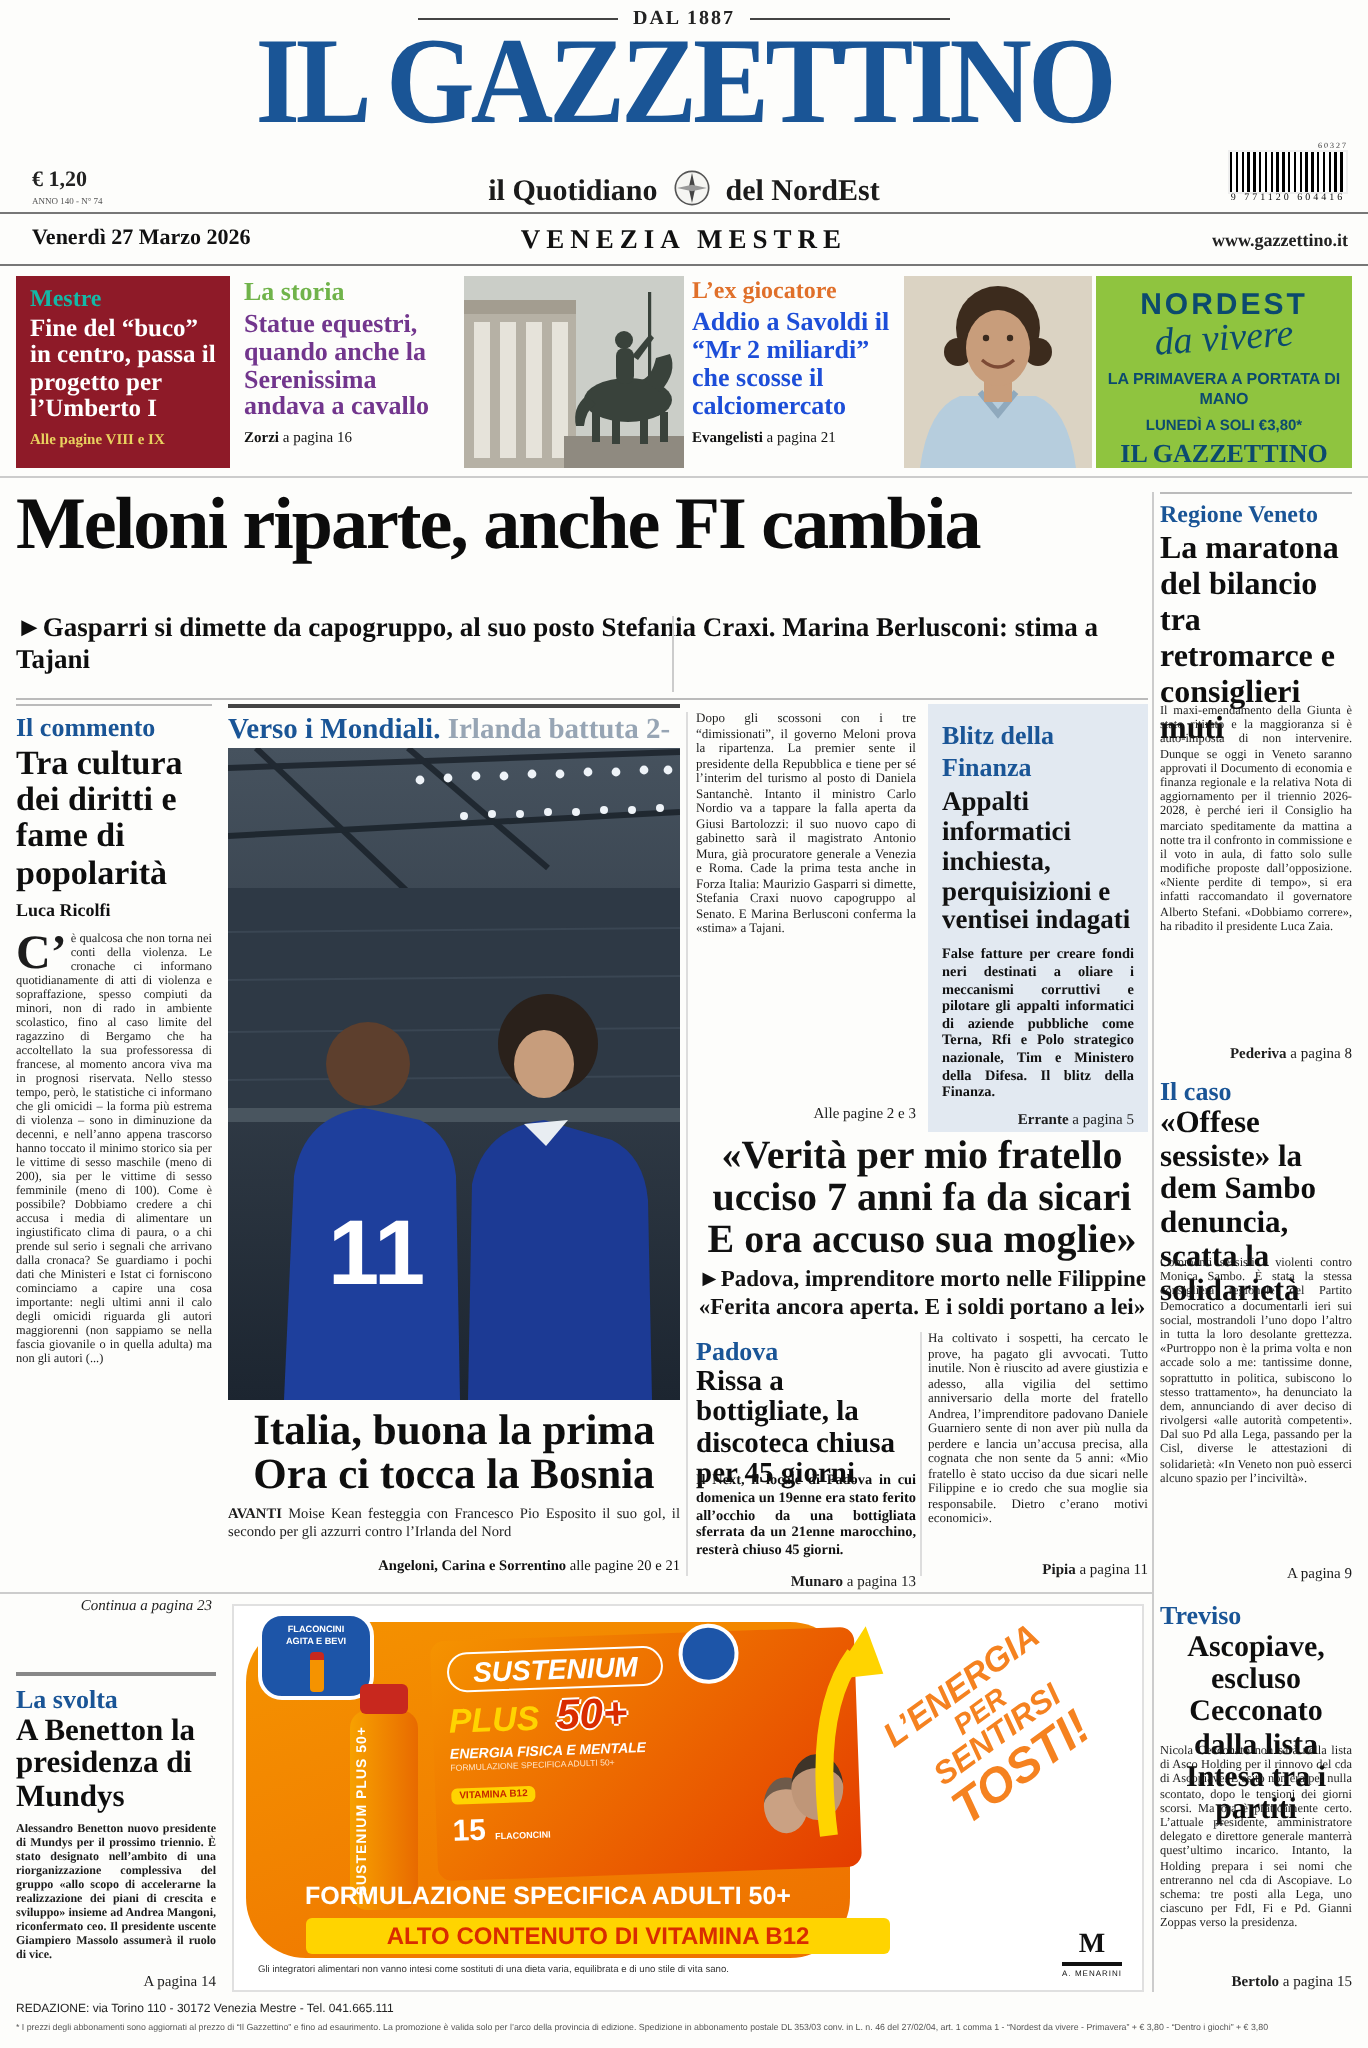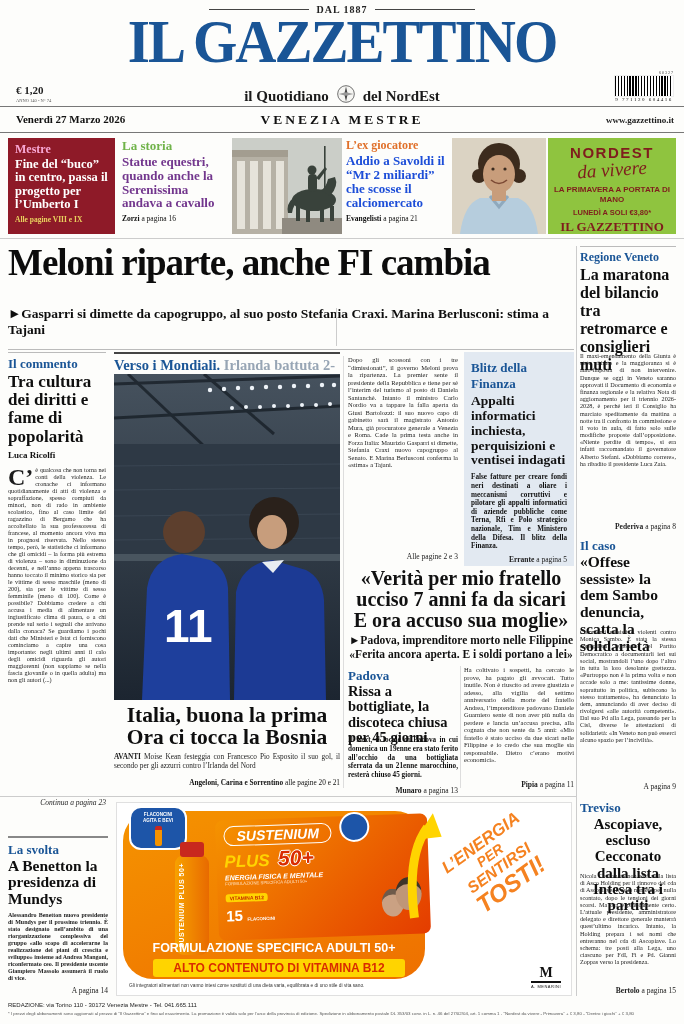--- a/index.html
+++ b/index.html
@@ -23,34 +23,34 @@
   .barcode .bars{height:20px;background:repeating-linear-gradient(90deg,#000 0,#000 1.2px,#fff 1.2px,#fff 2.9px);border:1px solid #eee;}
   .barcode .num{font-size:5px;letter-spacing:1.5px;color:#111;}
   .daterow{top:109px;left:0;width:684px;height:22px;}
   .date{position:absolute;left:16px;top:4px;font-size:11px;font-weight:bold;}
   .edition{position:absolute;left:0;width:100%;text-align:center;top:3px;font-size:13.5px;font-weight:bold;letter-spacing:3px;}
   .website{position:absolute;right:10px;top:6px;font-size:9px;font-weight:bold;color:#222;}
 
   
   .teaser{top:138px;height:96px;box-sizing:border-box;}
   .t-red{left:8px;width:107px;background:#8e1a28;color:#fff;padding:4px 7px;}
-  .t-red .k{color:#f9a8d4;font-size:12px;font-weight:bold;}
+  .t-red .k{color:#14b8a6;font-size:12px;font-weight:bold;}
   .t-red .h{font-size:12.5px;font-weight:bold;line-height:1.07;margin-top:1px;}
   .t-red .p{color:#e9d25f;font-size:7.5px;font-weight:bold;margin-top:3px;}
   .t-storia{left:122px;width:108px;}
   .t-storia .k{color:#70b34a;font-size:13px;font-weight:bold;}
   .t-storia .h{color:#72368d;font-size:13px;font-weight:bold;line-height:1.06;margin-top:1px;}
   .byl{font-size:7.5px;margin-top:4px;}
   .byl b{font-weight:bold;}
   .t-photo1{left:232px;width:110px;height:96px;}
   .t-savoldi{left:346px;width:104px;}
   .t-savoldi .k{color:#e0702a;font-size:12px;font-weight:bold;}
   .t-savoldi .h{color:#1d4ed8;font-size:13px;font-weight:bold;line-height:1.08;margin-top:1px;}
   .t-photo2{left:452px;width:94px;height:96px;}
-  .t-green{left:548px;width:128px;background:#8fc43f;color:#7f1d1d;text-align:center;padding:6px 4px;font-family:"Liberation Sans",sans-serif;}
+  .t-green{left:548px;width:128px;background:#8fc43f;color:#0c4a6e;text-align:center;padding:6px 4px;font-family:"Liberation Sans",sans-serif;}
   .t-green .t1{font-size:15px;font-weight:900;letter-spacing:1.5px;}
   .t-green .t2{font-family:"Liberation Serif",serif;font-style:italic;font-size:19px;transform:rotate(-4deg);margin-top:-2px;}
   .t-green .t3{font-size:8px;font-weight:900;line-height:1.25;margin-top:4px;}
   .t-green .t4{font-size:7.5px;font-weight:900;margin-top:3px;}
   .t-green .t5{font-family:"Liberation Serif",serif;font-size:13px;font-weight:bold;margin-top:2px;}
 
   
   .mainhead{top:244px;left:8px;width:566px;font-size:37px;font-weight:bold;letter-spacing:-1px;line-height:1;color:#0c0c0c;}
   .bullets{top:306px;left:8px;width:566px;display:flex;gap:14px;}
   .bullets div{flex:1;font-size:13.5px;font-weight:bold;line-height:1.16;color:#0e0e0e;}
@@ -107,21 +107,21 @@
   .pack .en{font-size:7px;font-weight:bold;font-style:italic;margin-top:2px;}
   .pack .fo{font-size:4.3px;color:#ffe2c2;}
   .pack .chip{display:inline-block;background:#ffd400;color:#c62800;font-size:5px;font-weight:bold;border-radius:3px;padding:1px 4px;margin-top:3px;}
   .pack .n15{font-size:15px;font-weight:900;}
   .pack .fl{font-size:4.5px;font-weight:bold;}
   .pack .face1{position:absolute;right:26px;bottom:18px;width:22px;height:22px;border-radius:50%;background:#caa183;border-top:6px solid #6e5a4a;}
   .pack .face2{position:absolute;right:8px;bottom:24px;width:26px;height:26px;border-radius:50%;background:#bf9678;border-top:7px solid #3e3429;}
   .pack .minibadge{position:absolute;right:58px;top:-4px;width:26px;height:26px;background:#1d55a8;border:2px solid #fff;border-radius:50%;}
   .arrowsvg{position:absolute;right:-16px;top:-2px;}
   .formu{position:absolute;left:12px;top:138px;width:290px;text-align:center;color:#fff;font-weight:bold;font-size:12.5px;}
-  .band{position:absolute;left:36px;top:156px;width:252px;height:18px;background:#ffd400;border-radius:3px;
+  .band{position:absolute;left:36px;top:156px;width:292px;height:18px;background:#ffd400;border-radius:3px;
         display:flex;align-items:center;justify-content:center;color:#d92c00;font-weight:900;font-size:12px;}
   .discl{position:absolute;left:12px;top:180px;width:300px;font-size:4.8px;color:#333;}
   .slogan{position:absolute;left:312px;top:26px;width:136px;transform:rotate(-36deg);text-align:center;
           color:#f58220;font-weight:900;font-style:italic;line-height:1.02;}
   .slogan .s1{font-size:17px;}.slogan .s2{font-size:14px;}.slogan .s3{font-size:16px;}.slogan .s4{font-size:24px;}
   .menarini{position:absolute;right:10px;bottom:6px;text-align:center;color:#111;}
   .menarini .m{font-size:14px;font-weight:900;font-family:"Liberation Serif",serif;border-bottom:2px solid #111;padding:0 3px;}
   .menarini .t{font-size:4px;letter-spacing:.5px;margin-top:1px;}
 
   .footer1{left:8px;top:1002px;font-size:6px;color:#222;font-family:"Liberation Sans",sans-serif;}

